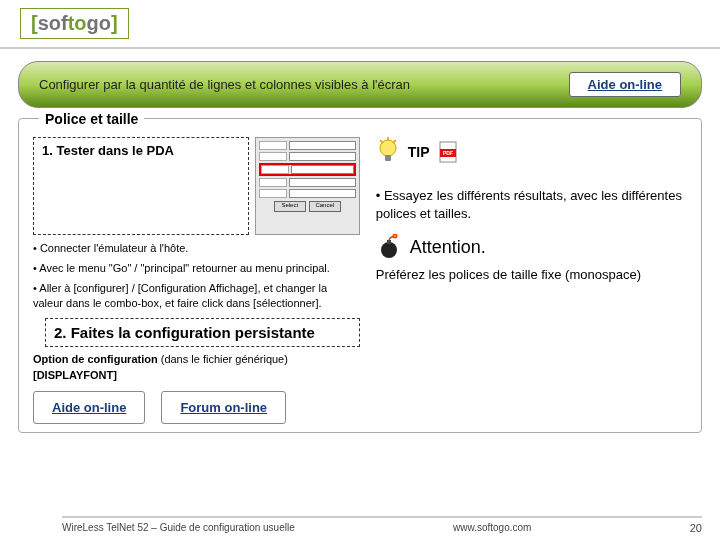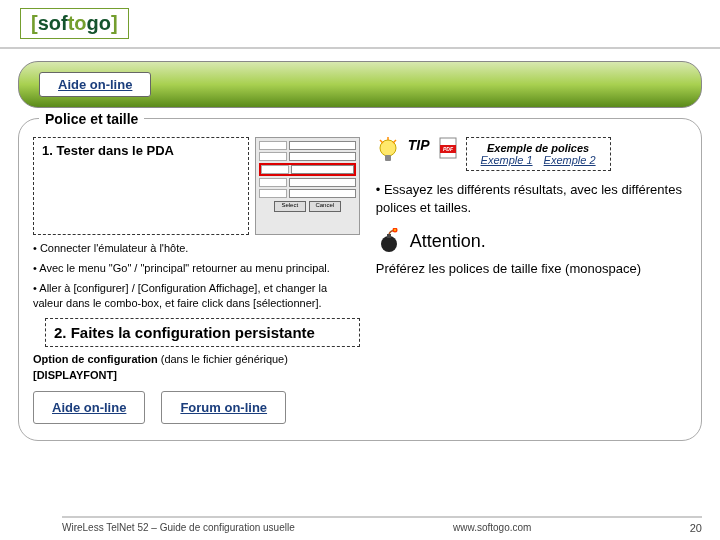--- a/index.html
+++ b/index.html
@@ -2,30 +2,30 @@
 <html><head>
 <meta charset="utf-8">
 <style>
   * { box-sizing: border-box; margin: 0; padding: 0; }
   body { font-family: Arial, sans-serif; background: #fff; width: 720px; height: 540px; position: relative; overflow: hidden; }
   
   .header { display: flex; align-items: center; padding: 8px 20px 8px 20px; }
   .header h1 { font-size: 22px; font-weight: bold; flex: 1; }
   .logo { border: 1px solid #749e2e; padding: 3px 10px; font-family: Arial; font-size: 20px; font-weight: bold; letter-spacing: 0; }
   .logo .bracket { color: #749e2e; }
-  .logo .sof, .logo .go { color: #14532d; }
+  .logo .sof, .logo .go { color: #737373; }
   .logo .to { color: #749e2e; }
   
   .header-divider { border: none; border-top: 2px solid #ccc; margin: 0 0 12px 0; }
   
   .subtitle-bar { margin: 0 18px 10px 18px; background: linear-gradient(to bottom, #d8e8b0 0%, #a8d050 50%, #5a8a1a 100%); border-radius: 20px; padding: 10px 20px; display: flex; align-items: center; justify-content: space-between; border: 1px solid #888; }
   .subtitle-bar .subtitle { font-size: 13px; color: #222; }
   .help-box { background: #fff; border: 1px solid #666; border-radius: 3px; padding: 4px 18px; color: #1a3d7c; text-decoration: underline; font-weight: bold; font-size: 13px; }
   
-  .main { display: flex; margin: 0 18px 0 18px; border: 1px solid #aaa; border-radius: 20px; padding: 10px 0 16px 0; background: #fff; position: relative; }
+  .main { display: flex; margin: 0 18px 0 18px; border: 1px solid #aaa; border-radius: 4px; padding: 10px 0 8px 0; background: #fff; position: relative; }
   .section-label { position: absolute; top: -8px; left: 20px; background: #fff; padding: 0 6px; font-weight: bold; font-size: 14px; }
   
   .left-col { flex: 1.05; padding: 8px 8px 0 14px; }
   .right-col { flex: 1; padding: 8px 14px 0 8px; }
   
   .top-block { display: flex; gap: 6px; margin-bottom: 6px; }
   .step-box { border: 1px dashed #333; background: #fff; padding: 5px 8px; font-weight: bold; font-size: 13px; flex: 1; }
   .pda-img { width: 105px; height: 98px; background: #e8e8e8; border: 1px solid #999; position: relative; font-size: 7px; padding: 3px; }
   .pda-img .row { display: flex; gap: 2px; margin-bottom: 2px; align-items: center; }
   .pda-img .lbl { width: 28px; height: 9px; background: #fff; border: 1px solid #aaa; font-size: 6px; }
@@ -38,21 +38,21 @@
   .bullet-list .item::before { content: "• "; }
   
   .step2 { border: 1px dashed #333; padding: 5px 8px; font-weight: bold; font-size: 15px; margin: 8px 0 6px 12px; }
   .opt-line { font-size: 11px; margin-bottom: 4px; }
   .opt-line b { font-weight: bold; }
   .displayfont { font-size: 11px; font-weight: bold; margin-bottom: 10px; }
   
   .link-buttons { display: flex; gap: 16px; margin-top: 6px; }
   .link-button { border: 1px solid #888; border-radius: 3px; padding: 8px 18px; color: #1a3d7c; text-decoration: underline; font-weight: bold; font-size: 13px; background: #fff; }
   
-  .tip-row { display: flex; gap: 8px; margin-bottom: 10px; font-style: italic; }
+  .tip-row { display: flex; align-items: center; gap: 8px; margin-bottom: 20px; }
   .bulb-icon { width: 24px; height: 30px; position: relative; }
   .bulb-icon svg { width: 100%; height: 100%; }
   .tip-label { font-weight: bold; font-size: 14px; }
   .pdf-icon { width: 20px; height: 22px; }
   .pdf-icon svg { width: 100%; height: 100%; }
   .example-box { border: 1px dashed #333; padding: 4px 10px; font-size: 11px; text-align: center; }
   .example-box .title { font-weight: bold; }
   .example-box a { color: #1a3d7c; text-decoration: underline; margin: 0 4px; }
   
   .right-bullet { font-size: 13px; margin-bottom: 12px; line-height: 1.35; }
@@ -71,20 +71,21 @@
 <body>
 
 <div class="header">
   <div class="logo">
     <span class="bracket">[</span><span class="sof">sof</span><span class="to">to</span><span class="go">go</span><span class="bracket">]</span>
   </div>
 </div>
 <hr class="header-divider">
 
 <div class="subtitle-bar">
+  <span class="subtitle">Configurer par la quantité de lignes et colonnes visibles à l'écran</span>
   <a class="help-box">Aide on-line</a>
 </div>
 
 <div class="main">
   <span class="section-label">Police et taille</span>
 
   <div class="left-col">
     <div class="top-block">
       <div class="step-box">1. Tester dans le PDA</div>
       <div class="pda-img">
@@ -146,25 +147,20 @@
           </svg>
       </span>
       <span class="tip-label">TIP</span>
       <span class="pdf-icon">
         <svg viewBox="0 0 20 22">
             <rect x="2" y="1" width="16" height="20" fill="#fff" stroke="#888"></rect>
             <rect x="2" y="8" width="16" height="8" fill="#d11"></rect>
             <text x="10" y="14" font-size="5" fill="#fff" text-anchor="middle" font-weight="bold">PDF</text>
           </svg>
       </span>
-      <div class="example-box">
-        <div class="title">Exemple de polices</div>
-        <a>Exemple 1</a>
-        <a>Exemple 2</a>
-      </div>
     </div>
 
     <div class="right-bullet">Essayez les différents résultats, avec les différentes polices et tailles.</div>
 
     <div class="attention-row">
       <span class="bomb-icon">
         <svg viewBox="0 0 26 26">
             <circle cx="13" cy="16" r="8" fill="#222"></circle>
             <rect x="11" y="6" width="4" height="4" fill="#444"></rect>
             <path d="M13 6 Q15 2 18 3" stroke="#a52" stroke-width="1.5" fill="none"></path>

